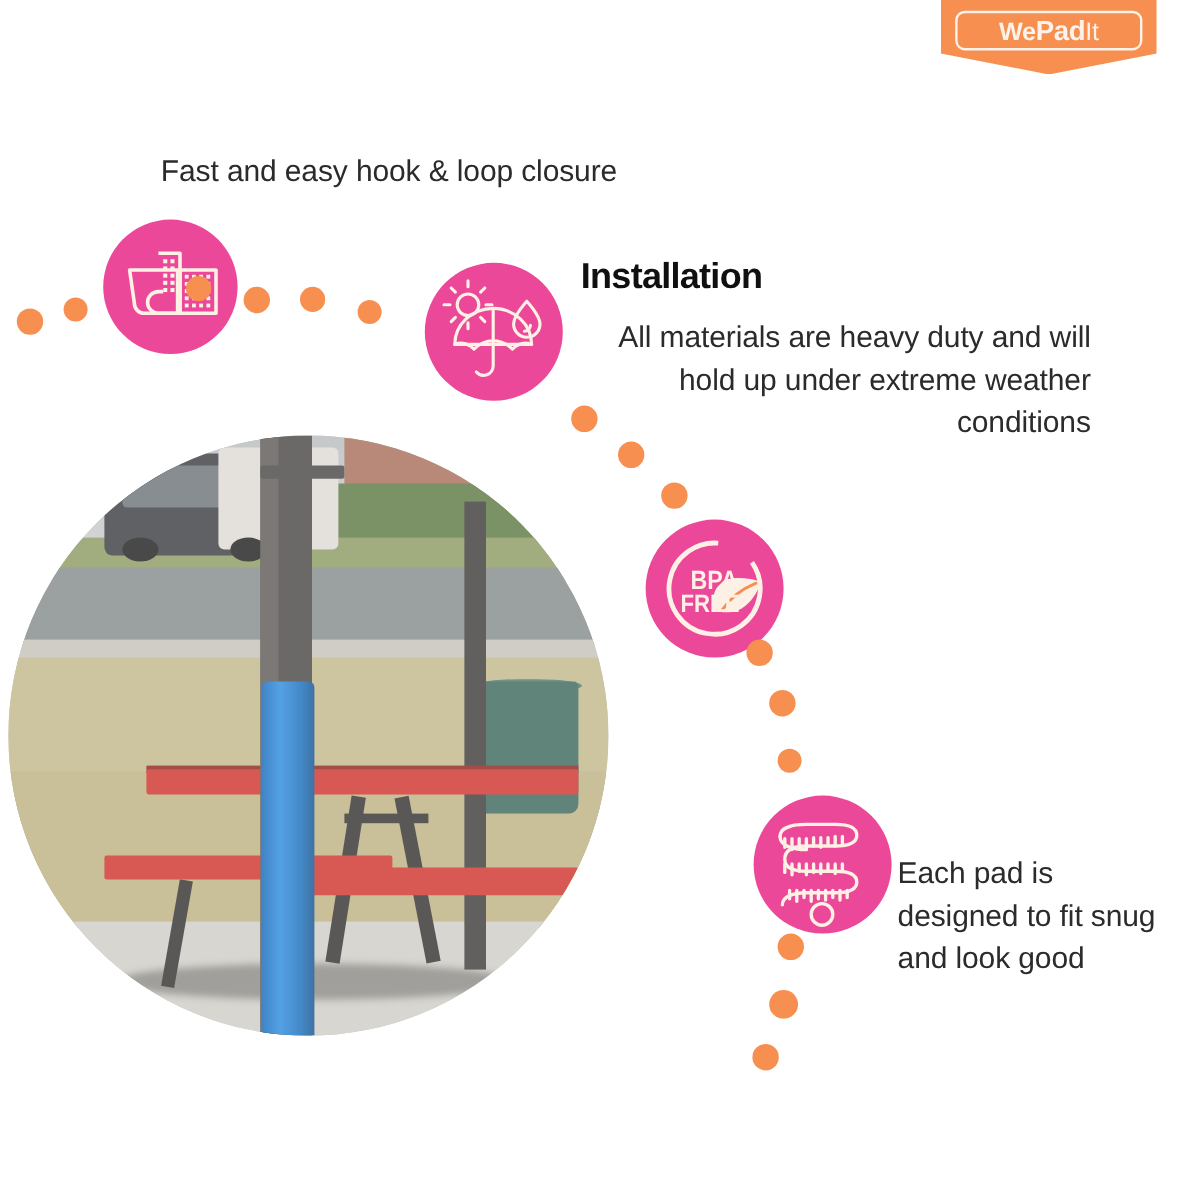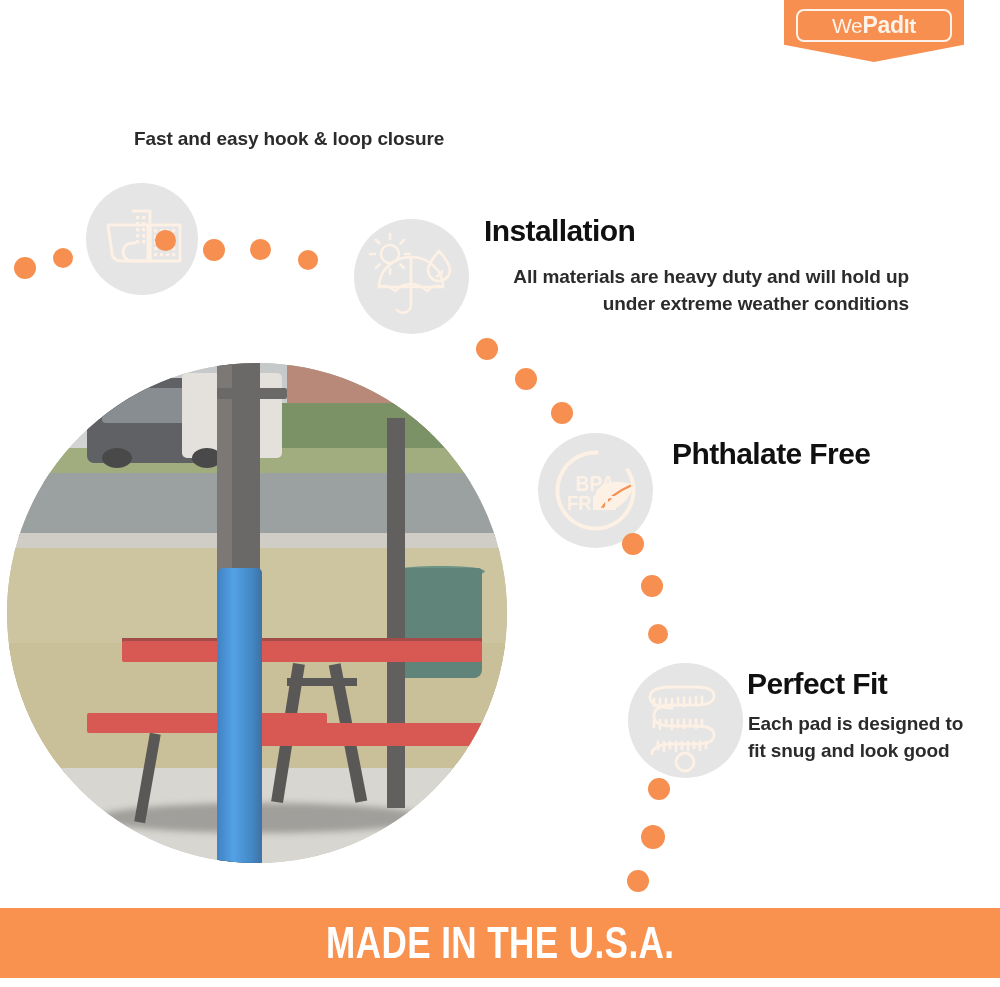--- a/index.html
+++ b/index.html
@@ -35,48 +35,47 @@
     align-items:center;
     justify-content:center;
   }
   .logo-text{
     font-size:21px;
     letter-spacing:-0.3px;
     color:#fdf3ea;
     white-space:nowrap;
     line-height:1;
   }
-  .logo-text .lt-we{font-weight:normal;}
+  .logo-text .lt-we{font-weight:bold;}
   .logo-text .lt-pad{font-weight:bold;font-size:23px;}
-  .logo-text .lt-it{font-weight:bold;}
+  .logo-text .lt-it{font-weight:normal;}
 
   
   .feat-title{
     position:absolute;
     font-weight:bold;
     font-size:30px;
     color:#101010;
     letter-spacing:-0.6px;
     line-height:1.05;
     white-space:nowrap;
   }
   .feat-body{
     position:absolute;
-    font-size:19px;
+    font-size:25px;
     color:#2b2b2b;
     line-height:1.42;
     letter-spacing:-0.1px;
-    font-weight:bold;
   }
 
   
   .badge{
     position:absolute;
     border-radius:50%;
-    background:#e5e5e5;
+    background:#ec4899;
   }
   .badge svg{display:block;}
 
   
   .dot{
     position:absolute;
     border-radius:50%;
     background:#f68f4f;
   }
 
@@ -218,37 +217,35 @@
   <div class="badge" style="left:538px; top:433px; width:115px; height:115px;">
     <svg width="115" height="115" viewBox="0 0 115 115" aria-hidden="true">
       <circle cx="57.5" cy="57.5" r="38" fill="none" stroke="#fdf0e4" stroke-width="4" stroke-dasharray="205 34" transform="rotate(-35 57.5 57.5)"></circle>
       <path d="M66 50 c18 -4 30 2 30 2 c0 0 -4 15 -16 22 c-11 6 -22 2 -22 2 c0 0 -5 -11 2 -20 z" fill="#fdf0e4"></path>
       <path d="M92 53 c-12 5 -22 13 -28 22" fill="none" stroke="#f68f4f" stroke-width="2.4" stroke-linecap="round"></path>
       <text x="57" y="58" text-anchor="middle" font-family="Liberation Sans, sans-serif" font-size="22" font-weight="bold" fill="#fdf0e4" transform="scale(0.88 1) translate(8 0)">BPA</text>
       <text x="53" y="77" text-anchor="middle" font-family="Liberation Sans, sans-serif" font-size="21" font-weight="bold" fill="#fdf0e4" transform="scale(0.88 1) translate(8 0)">FREE</text>
     </svg>
   </div>
 
-  <div class="feat-title" style="left:672px; top:438px;">Phthalate Free</div>
 
   <div class="badge" style="left:628px; top:663px; width:115px; height:115px;">
     <svg width="115" height="115" viewBox="0 0 115 115" aria-hidden="true">
       <g fill="none" stroke="#fdf0e4" stroke-width="2.8" stroke-linejoin="round" stroke-linecap="round">
         <path d="M22 34 c0 -8 12 -10 22 -10 h24 c12 0 18 3 18 9 c0 6 -6 9 -18 9 h-24 c-12 0 -18 4 -18 11
                  c0 7 7 10 18 10 h24 c12 0 18 3 18 9 c0 6 -6 9 -18 9 h-24 c-11 0 -20 3 -20 10"></path>
         <path d="M22 34 c0 8 11 11 22 11"></path>
         <path d="M26 36 v7 M32 36 v9 M38 36 v6 M44 36 v9 M50 35 v7 M56 35 v8 M62 35 v6 M68 34 v8 M74 34 v6"></path>
         <path d="M26 57 v7 M32 57 v9 M38 57 v6 M44 57 v9 M50 57 v7 M56 57 v8 M62 57 v6 M68 57 v8 M74 57 v6"></path>
         <path d="M30 79 v7 M36 79 v9 M42 79 v6 M48 79 v9 M54 79 v7 M60 79 v8 M66 79 v6 M72 79 v8 M78 79 v6"></path>
         <circle cx="57" cy="99" r="9"></circle>
       </g>
     </svg>
   </div>
 
-  <div class="feat-title" style="left:747px; top:668px;">Perfect Fit</div>
   <div class="feat-body" style="left:748px; top:711px; width:225px;">Each pad is designed to fit snug and look good</div>
 
   <div class="dot" style="left:14px;  top:257px; width:22px; height:22px;"></div>
   <div class="dot" style="left:53px;  top:248px; width:20px; height:20px;"></div>
   <div class="dot" style="left:155px; top:230px; width:21px; height:21px;"></div>
   <div class="dot" style="left:203px; top:239px; width:22px; height:22px;"></div>
   <div class="dot" style="left:250px; top:239px; width:21px; height:21px;"></div>
   <div class="dot" style="left:298px; top:250px; width:20px; height:20px;"></div>
 
   <div class="dot" style="left:476px; top:338px; width:22px; height:22px;"></div>
@@ -291,17 +288,14 @@
     <div class="ph-brace"></div>
     <div class="ph-bench1"></div>
     <div class="ph-bench2"></div>
     <div class="ph-pole-main"></div>
     <div class="ph-pole-main2"></div>
     <div class="ph-arm"></div>
     <div class="ph-pad"></div>
     <div class="ph-veil"></div>
   </div>
 
-  <div class="footer">
-    <div class="footer-text">MADE IN THE U.S.A.</div>
-  </div>
 
 </div>
 
 </body></html>

